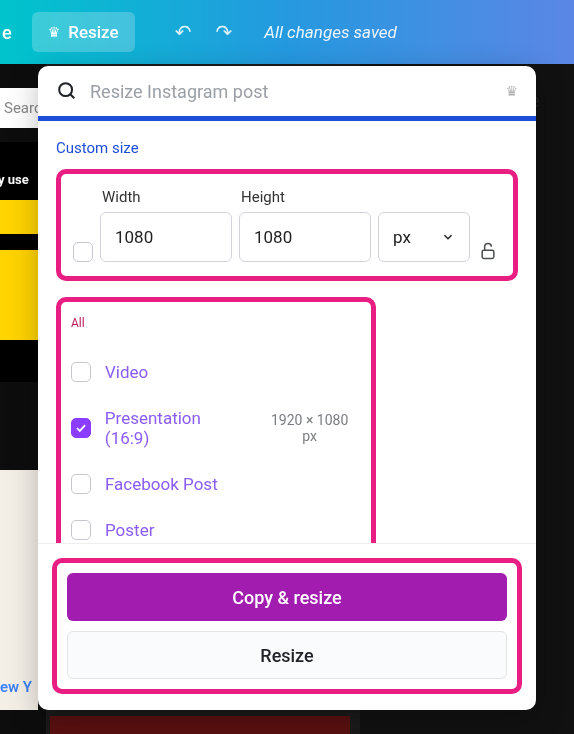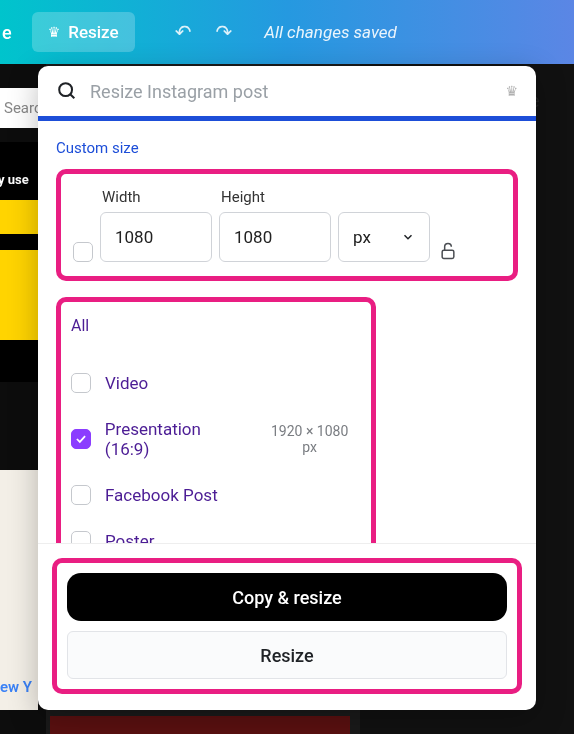--- a/index.html
+++ b/index.html
@@ -56,42 +56,42 @@
   .scroll-area::-webkit-scrollbar-thumb { background:#c6c6c6; border-radius:5px; }
   .section-label { color:#1d4ed8; font-size:15px; margin-bottom:12px; }
   .hl-box { border:5px solid #e91e82; border-radius:10px; padding:14px 12px; }
   .custom-row { display:flex; align-items:flex-end; gap:7px; }
   .field { display:flex; flex-direction:column; gap:6px; }
   .field label { font-size:15px; color:#333; margin-left:2px; }
   .num-input, .unit-select {
     height:50px; border:1px solid #d0d3d8; border-radius:6px; font-size:17px;
     padding:0 14px; background:#fff; color:#222;
   }
-  .num-input { width:112px; }
+  .num-input { width:132px; }
   .unit-select { width:92px; display:flex; align-items:center; justify-content:space-between; cursor:pointer;}
   .lock-icon { width:22px; color:#555; cursor:pointer; display:flex; align-items:center; justify-content:center;}
   .chk-col { width:20px; display:flex; align-items:center; }
   .checkbox {
     width:20px; height:20px; border:1.5px solid #c5c8cd; border-radius:5px; background:#fff;
     display:flex; align-items:center; justify-content:center; cursor:pointer;
   }
   .checkbox.checked { background:#8b3dff; border-color:#8b3dff; }
   .checkbox.checked svg { display:block; }
   .checkbox svg { display:none; }
   .types-box { margin-top:16px; }
   .types-box .hl-box { width:320px; padding:14px 14px 14px 10px; }
   .type-list { display:flex; flex-direction:column; gap:26px; }
-  .all-label { color:#4c1d95; font-size:16px; margin-bottom:12px; }
+  .all-label { color:#be185d; font-size:12px; margin-bottom:6px; }
   .type-row { display:flex; align-items:center; gap:14px; }
-  .type-label { font-size:17px; color:#4c1d95; }
+  .type-label { font-size:17px; color:#8b5cf6; }
   .type-dims { font-size:14px; color:#7a7d82;text-align:center; }
   .bottom-area { padding:14px 14px 16px 14px; border-top:1px solid #eee;}
   .bottom-area .hl-box { padding:10px; }
   .btn-primary {
-    width:100%; height:48px; border:none; border-radius:14px; background:#000000;
+    width:100%; height:48px; border:none; border-radius:6px; background:#a21caf;
     color:#fff; font-size:18px; font-weight:500; cursor:pointer; margin-bottom:10px;
   }
   .btn-secondary {
     width:100%; height:48px; border:1px solid #e2e4e8; border-radius:6px; background:#fafbfc;
     color:#1f2226; font-size:18px; font-weight:500; cursor:pointer;
   }
   .right-letter { position:absolute; left:530px; top:90px; color:#222; font-size:18px;}
   .newy { position:absolute; left:0; top:678px; color:#3b82f6; font-size:15px; font-weight:600;}
 </style>
 </head>

